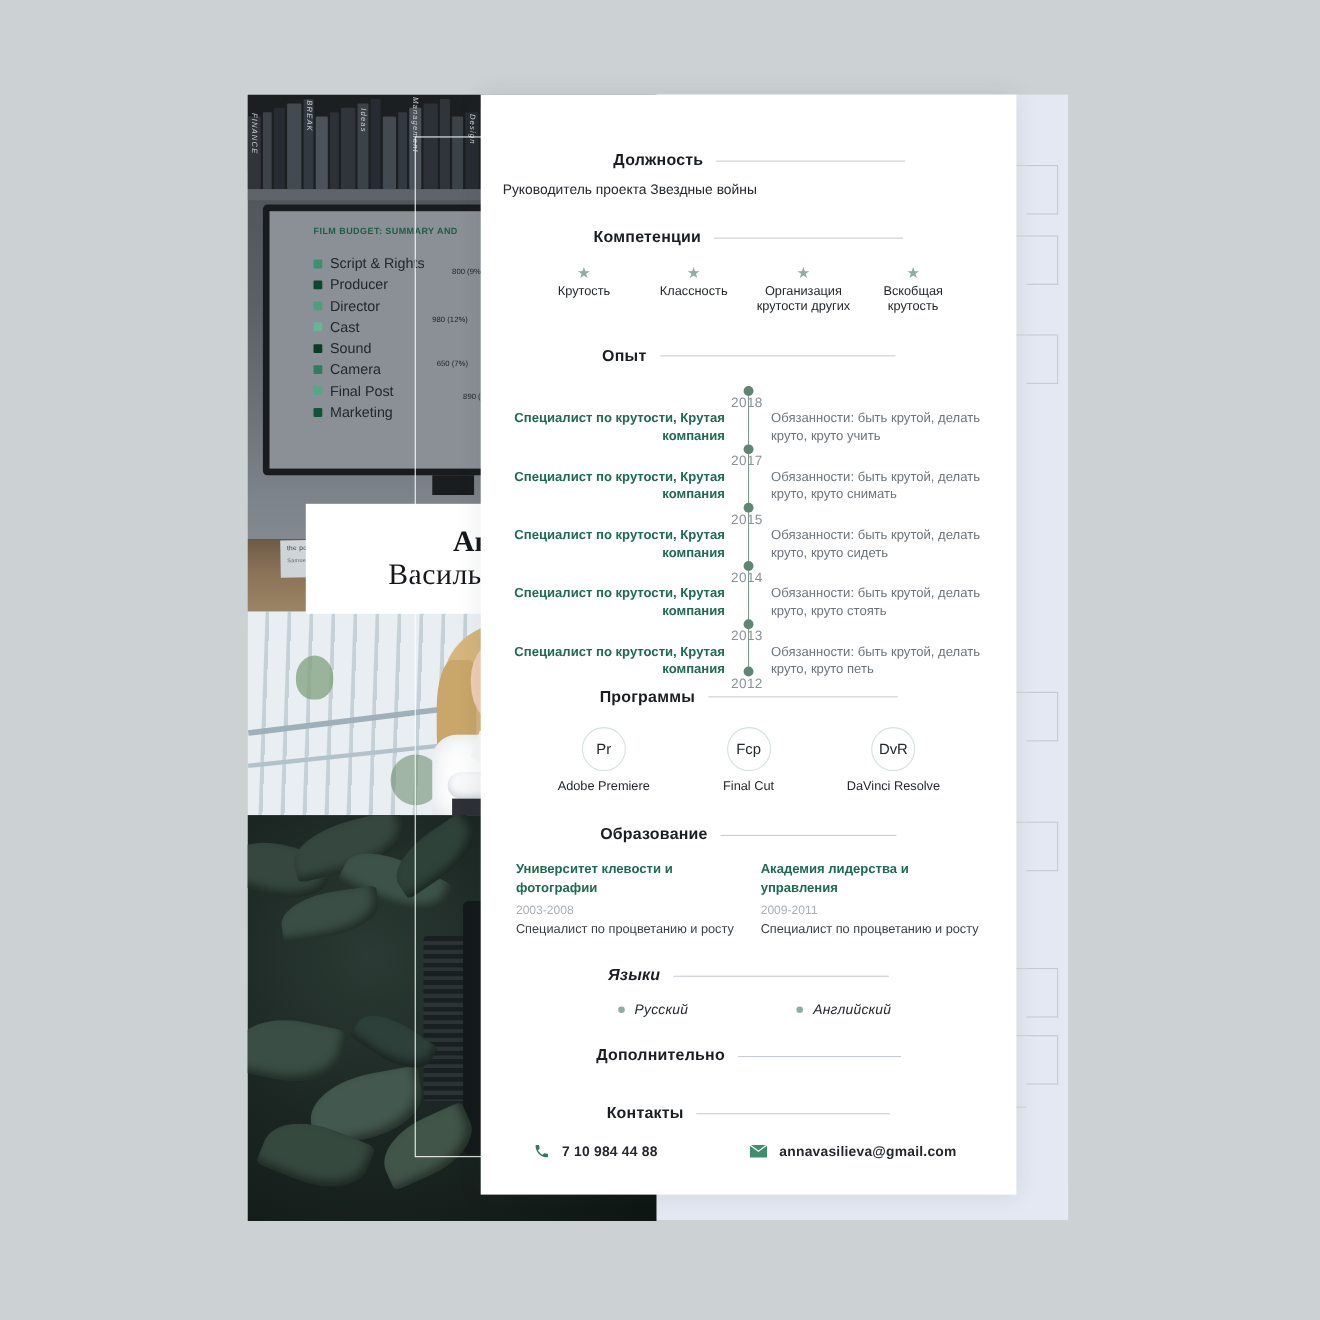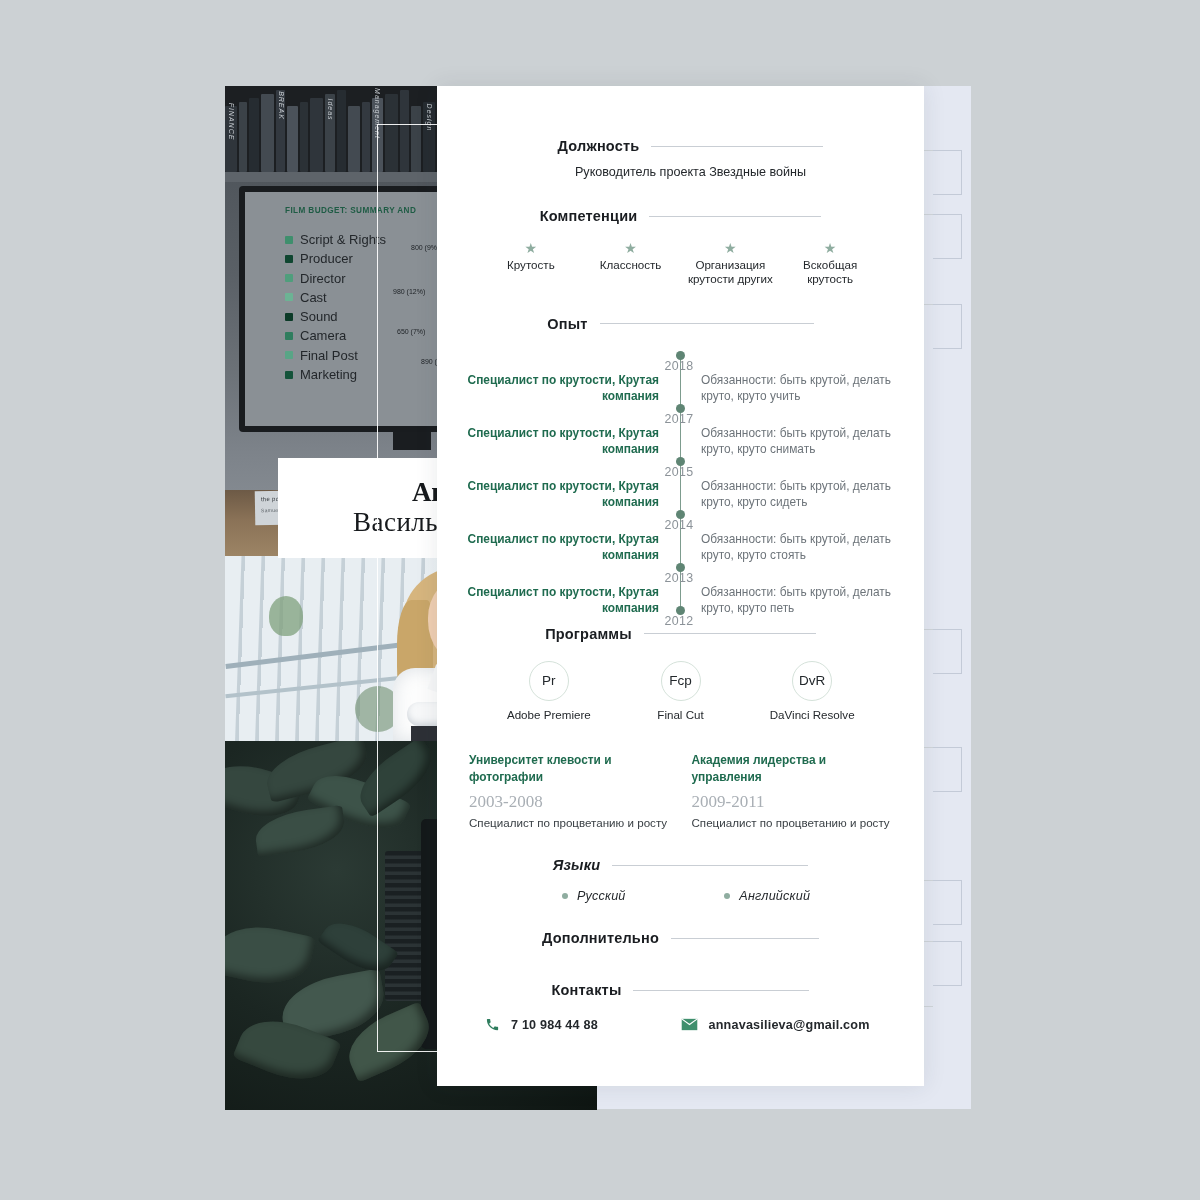--- a/index.html
+++ b/index.html
@@ -129,21 +129,21 @@
   .sec-rule{height:1px;background:#c9ced4;flex:0 0 auto;margin-left:12px;}
   .badge{
     position:absolute;width:24px;height:24px;border-radius:50%;
     border:1px solid #d3d8dd;background:#fff;
     display:flex;align-items:center;justify-content:center;
   }
   .badge svg{display:block;}
   .dash-l{position:absolute;height:1px;background:#cfd4d9;}
 
   
-  .center{text-align:center;}
+  .center{text-align:left;}
   .sub{font-size:12.6px;color:#24282c;margin-top:4px;}
 
   
   .comps{display:flex;margin-top:10px;padding:0 44px;box-sizing:border-box;}
   .comp{flex:1;text-align:center;}
   .comp .star{color:#8fada0;font-size:14px;line-height:1;}
   .comp .ct{font-size:11.6px;color:#24282c;line-height:1.25;margin-top:3px;}
 
   
   .exp-wrap{position:relative;margin-top:6px;height:272px;}
@@ -160,21 +160,21 @@
   .progs{display:flex;margin-top:12px;padding:0 46px;box-sizing:border-box;}
   .prog{flex:1;text-align:center;}
   .prog-c{width:38px;height:38px;border-radius:50%;border:1.3px solid #d5e2da;margin:0 auto;
     display:flex;align-items:center;justify-content:center;font-size:13.5px;color:#23282c;}
   .prog-t{font-size:11.6px;color:#24282c;line-height:1.25;margin-top:7px;}
 
   
   .edus{display:flex;margin-top:8px;padding:0 32px;box-sizing:border-box;gap:22px;}
   .edu{flex:1;}
   .edu-n{font-size:11.9px;font-weight:bold;color:#1f6b4f;line-height:1.36;}
-  .edu-y{font-size:17px;color:#a9afb5;margin-top:7px;font-family:Liberation Serif, serif;}
+  .edu-y{font-size:11px;color:#a9afb5;margin-top:7px;}
   .edu-d{font-size:11.6px;color:#3a4045;line-height:1.34;margin-top:3px;}
 
   
   .langs{display:flex;margin-top:9px;padding:0 70px;box-sizing:border-box;}
   .lang{flex:1;display:flex;align-items:center;justify-content:center;}
   .lang-b{width:6px;height:6px;border-radius:50%;background:#8fada0;margin-right:9px;}
   .lang-t{font-size:12.6px;color:#24282c;letter-spacing:.2px;}
 
   
   .cons{display:flex;margin-top:12px;padding:0 48px;box-sizing:border-box;font-weight:bold;}
@@ -450,20 +450,24 @@
             <div class="prog-t">Final Cut</div>
           </div>
           <div class="prog">
             <div class="prog-c">DvR</div>
             <div class="prog-t">DaVinci Resolve</div>
           </div>
         </div>
     </div>
 
     <div class="sec" style="padding-top:22px;">
+      <div class="sec-head">
+        <span class="sec-title">Образование</span>
+        <span class="sec-rule" style="width:160px;"></span>
+      </div>
       <div class="edus" id="edus">
           <div class="edu">
             <div class="edu-n">Университет клевости и фотографии</div>
             <div class="edu-y">2003-2008</div>
             <div class="edu-d">Специалист по процветанию и росту</div>
           </div>
           <div class="edu">
             <div class="edu-n">Академия лидерства и управления</div>
             <div class="edu-y">2009-2011</div>
             <div class="edu-d">Специалист по процветанию и росту</div>

